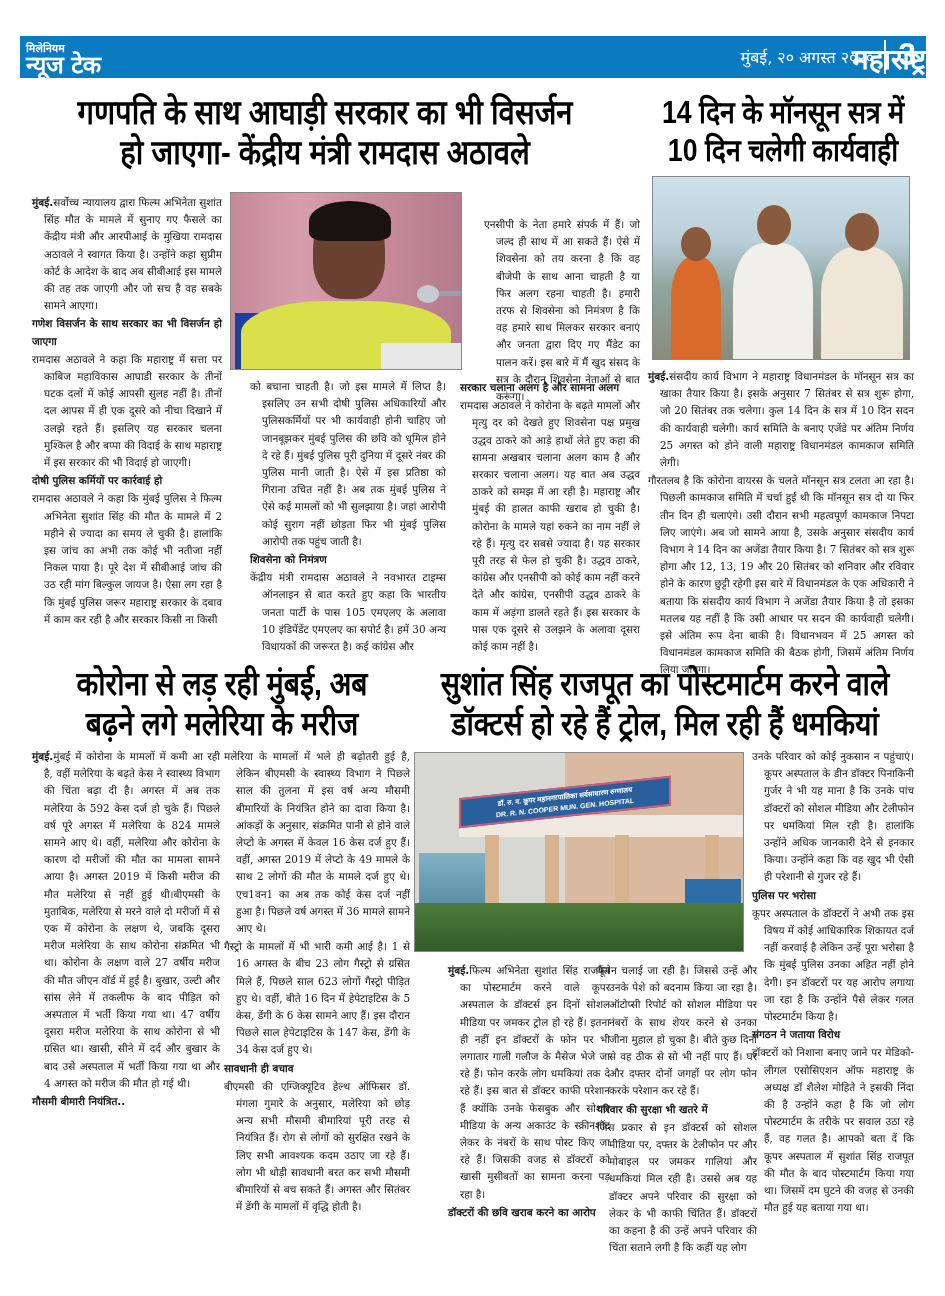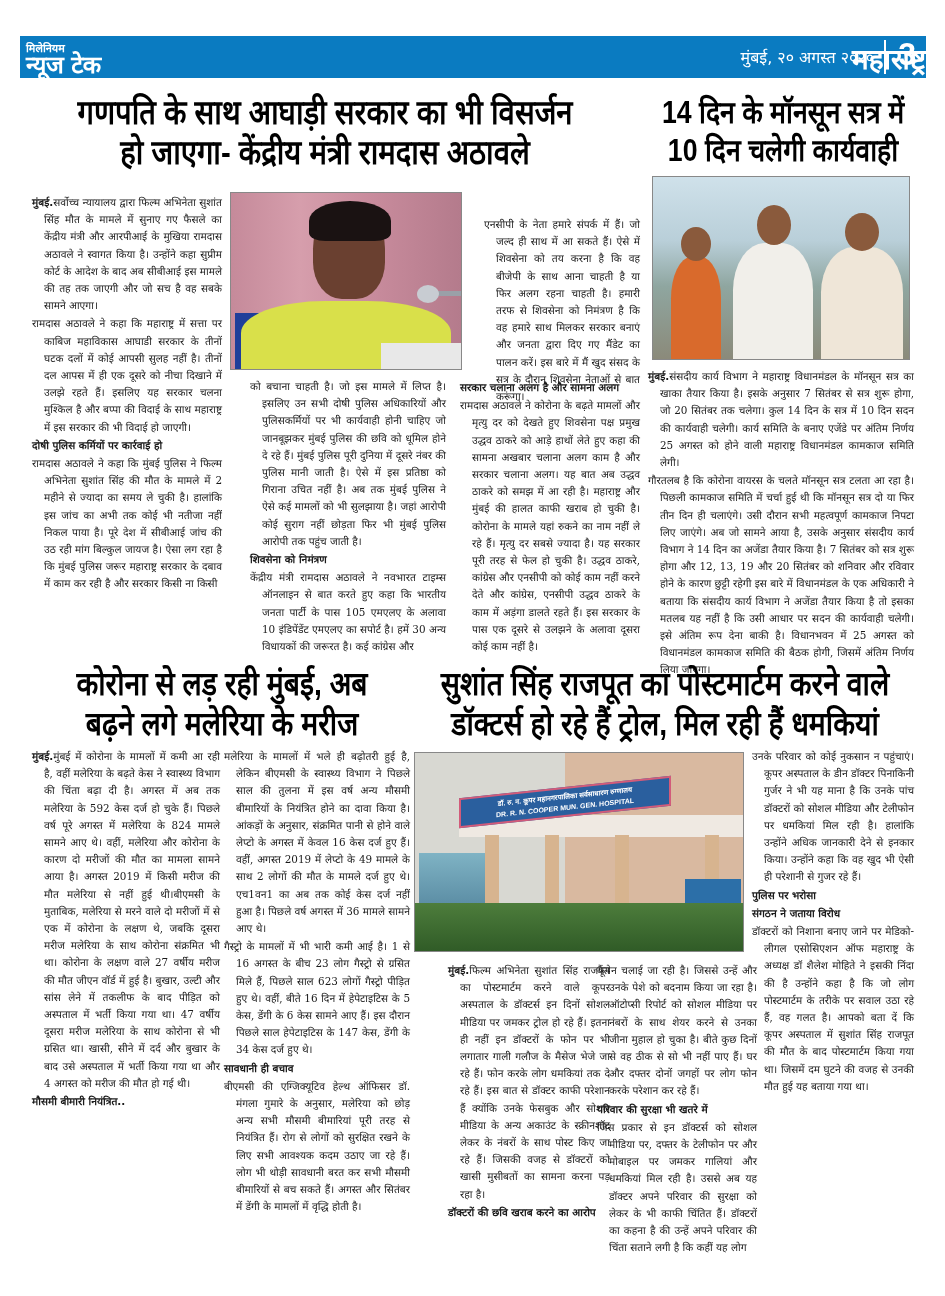--- a/index.html
+++ b/index.html
@@ -88,20 +88,21 @@
   <div class="p" style="left:18px;top:80px;width:50px;height:104px;background:#d96a2c;"></div>
   <div class="f" style="left:28px;top:50px;width:30px;height:34px;"></div>
   <div class="p" style="left:80px;top:66px;width:80px;height:118px;background:#f1efea;"></div>
   <div class="f" style="left:104px;top:28px;width:34px;height:40px;"></div>
   <div class="p" style="left:168px;top:70px;width:82px;height:114px;background:#efe6d8;"></div>
   <div class="f" style="left:192px;top:36px;width:34px;height:38px;"></div>
 </div>
 
 <div class="col" id="a1c1" style="left:32px; top:194px; width:190px;">
     <p><span class="lead">मुंबई.</span><span>सर्वोच्च न्यायालय द्वारा फिल्म अभिनेता सुशांत सिंह मौत के मामले में सुनाए गए फैसले का केंद्रीय मंत्री और आरपीआई के मुखिया रामदास अठावले ने स्वागत किया है। उन्होंने कहा सुप्रीम कोर्ट के आदेश के बाद अब सीबीआई इस मामले की तह तक जाएगी और जो सच है वह सबके सामने आएगा।</span></p>
+    <p class="sub">गणेश विसर्जन के साथ सरकार का भी विसर्जन हो जाएगा</p>
     <p><span>रामदास अठावले ने कहा कि महाराष्ट्र में सत्ता पर काबिज महाविकास आघाडी सरकार के तीनों घटक दलों में कोई आपसी सुलह नहीं है। तीनों दल आपस में ही एक दूसरे को नीचा दिखाने में उलझे रहते हैं। इसलिए यह सरकार चलना मुश्किल है और बप्पा की विदाई के साथ महाराष्ट्र में इस सरकार की भी विदाई हो जाएगी।</span></p>
     <p class="sub">दोषी पुलिस कर्मियों पर कार्रवाई हो</p>
     <p><span>रामदास अठावले ने कहा कि मुंबई पुलिस ने फिल्म अभिनेता सुशांत सिंह की मौत के मामले में 2 महीने से ज्यादा का समय ले चुकी है। हालांकि इस जांच का अभी तक कोई भी नतीजा नहीं निकल पाया है। पूरे देश में सीबीआई जांच की उठ रही मांग बिल्कुल जायज है। ऐसा लग रहा है कि मुंबई पुलिस जरूर महाराष्ट्र सरकार के दबाव में काम कर रही है और सरकार किसी ना किसी</span></p>
   </div>
 <div class="col" id="a1c2" style="left:250px; top:378px; width:196px;">
     <p><span>को बचाना चाहती है। जो इस मामले में लिप्त है। इसलिए उन सभी दोषी पुलिस अधिकारियों और पुलिसकर्मियों पर भी कार्यवाही होनी चाहिए जो जानबूझकर मुंबई पुलिस की छवि को धूमिल होने दे रहे हैं। मुंबई पुलिस पूरी दुनिया में दूसरे नंबर की पुलिस मानी जाती है। ऐसे में इस प्रतिष्ठा को गिराना उचित नहीं है। अब तक मुंबई पुलिस ने ऐसे कई मामलों को भी सुलझाया है। जहां आरोपी कोई सुराग नहीं छोड़ता फिर भी मुंबई पुलिस आरोपी तक पहुंच जाती है।</span></p>
     <p class="sub">शिवसेना को निमंत्रण</p>
     <p><span>केंद्रीय मंत्री रामदास अठावले ने नवभारत टाइम्स ऑनलाइन से बात करते हुए कहा कि भारतीय जनता पार्टी के पास 105 एमएलए के अलावा 10 इंडिपेंडेंट एमएलए का सपोर्ट है। हमें 30 अन्य विधायकों की जरूरत है। कई कांग्रेस और</span></p>
   </div>
 <div class="col" id="a1c3t" style="left:484px; top:204px; width:156px;margin-top:12px;">
@@ -159,15 +160,16 @@
     <p class="sub">डॉक्टरों की छवि खराब करने का आरोप</p>
   </div>
 <div class="col" id="a4c2" style="left:597px; top:962px; width:160px;">
     <p><span>कैंपेन चलाई जा रही है। जिससे उन्हें और उनके पेशे को बदनाम किया जा रहा है। ऑटोप्सी रिपोर्ट को सोशल मीडिया पर नंबरों के साथ शेयर करने से उनका जीना मुहाल हो चुका है। बीते कुछ दिनों से वह ठीक से सो भी नहीं पाए हैं। घर और दफ्तर दोनों जगहों पर लोग फोन करके परेशान कर रहे हैं।</span></p>
     <p class="sub">परिवार की सुरक्षा भी खतरे में</p>
     <p><span>जिस प्रकार से इन डॉक्टर्स को सोशल मीडिया पर, दफ्तर के टेलीफोन पर और मोबाइल पर जमकर गालियां और धमकियां मिल रही है। उससे अब यह डॉक्टर अपने परिवार की सुरक्षा को लेकर के भी काफी चिंतित हैं। डॉक्टरों का कहना है की उन्हें अपने परिवार की चिंता सताने लगी है कि कहीं यह लोग</span></p>
   </div>
 <div class="col" id="a4c3" style="left:752px; top:748px; width:162px;">
     <p><span>उनके परिवार को कोई नुकसान न पहुंचाएं। कूपर अस्पताल के डीन डॉक्टर पिनाकिनी गुर्जर ने भी यह माना है कि उनके पांच डॉक्टरों को सोशल मीडिया और टेलीफोन पर धमकियां मिल रही है। हालांकि उन्होंने अधिक जानकारी देने से इनकार किया। उन्होंने कहा कि वह खुद भी ऐसी ही परेशानी से गुजर रहे हैं।</span></p>
     <p class="sub">पुलिस पर भरोसा</p>
+    <p><span>कूपर अस्पताल के डॉक्टरों ने अभी तक इस विषय में कोई आधिकारिक शिकायत दर्ज नहीं करवाई है लेकिन उन्हें पूरा भरोसा है कि मुंबई पुलिस उनका अहित नहीं होने देगी। इन डॉक्टरों पर यह आरोप लगाया जा रहा है कि उन्होंने पैसे लेकर गलत पोस्टमार्टम किया है।</span></p>
     <p class="sub">संगठन ने जताया विरोध</p>
     <p><span>डॉक्टरों को निशाना बनाए जाने पर मेडिको- लीगल एसोसिएशन ऑफ महाराष्ट्र के अध्यक्ष डॉ शैलेश मोहिते ने इसकी निंदा की है उन्होंने कहा है कि जो लोग पोस्टमार्टम के तरीके पर सवाल उठा रहे हैं, वह गलत है। आपको बता दें कि कूपर अस्पताल में सुशांत सिंह राजपूत की मौत के बाद पोस्टमार्टम किया गया था। जिसमें दम घुटने की वजह से उनकी मौत हुई यह बताया गया था।</span></p>
   </div>
 
 </body></html>

